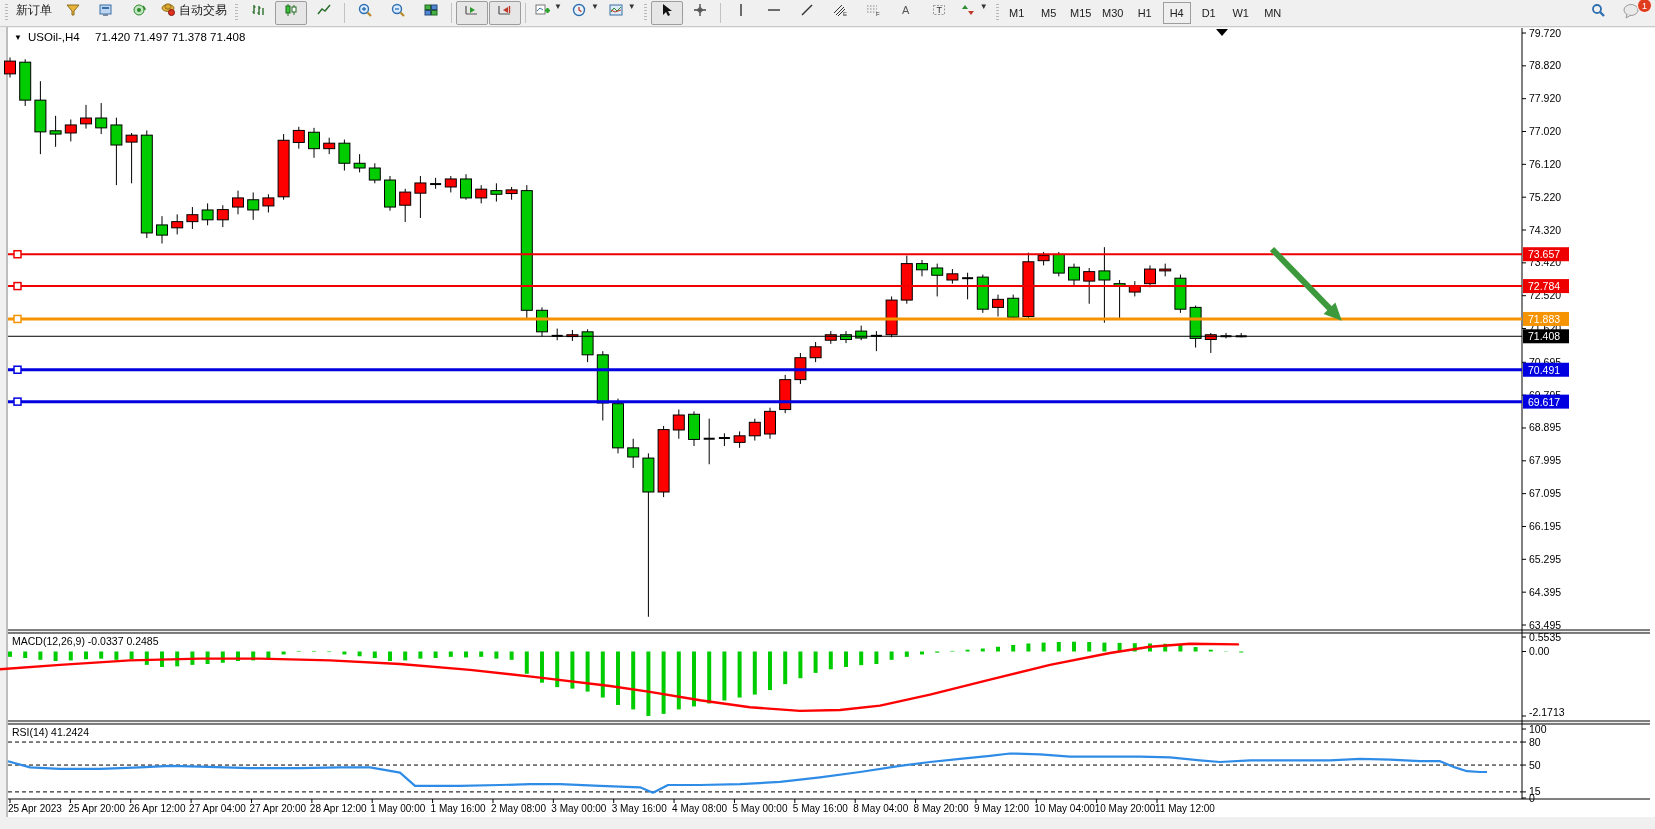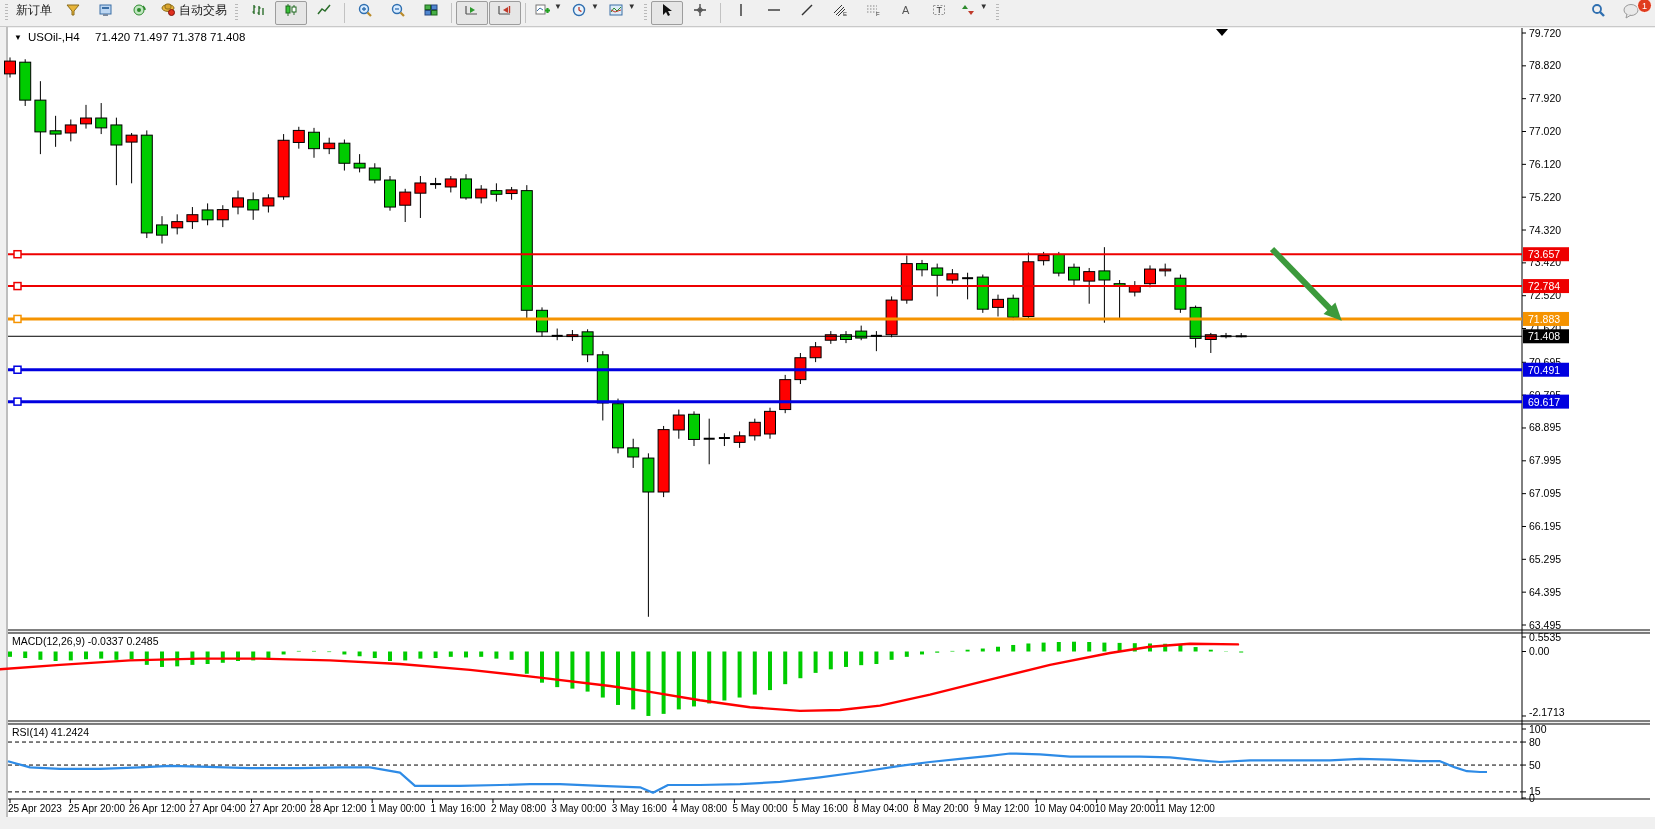--- a/index.html
+++ b/index.html
@@ -227,20 +227,31 @@
     <div class="tbtn">
         <span>
       <svg width="16" height="16">
             <polygon points="5,3 8,7 2,7" fill="#2d8a2d"></polygon>
             <polygon points="11,13 14,9 8,9" fill="#c03a2a"></polygon>
           </svg></span>
       <span class="car">▼</span>
     </div>
 
     <div class="grip"></div>
+    <div id="tf-group" style="display:flex;gap:4px;">
+        <div class="tf">M1</div>
+        <div class="tf">M5</div>
+        <div class="tf">M15</div>
+        <div class="tf">M30</div>
+        <div class="tf">H1</div>
+        <div class="tf active">H4</div>
+        <div class="tf">D1</div>
+        <div class="tf">W1</div>
+        <div class="tf">MN</div>
+      </div>
 
     <div class="spacer"></div>
     <div class="tbtn">
         <span>
       <svg width="17" height="17">
             <circle cx="7" cy="7" r="4" fill="none" stroke="#2f6fb0" stroke-width="1.8"></circle>
             <line x1="10" y1="10" x2="14" y2="14" stroke="#2f6fb0" stroke-width="2.4"></line>
           </svg></span>
     </div>
     <div class="tbtn" style="position:relative;margin-right:6px;">

